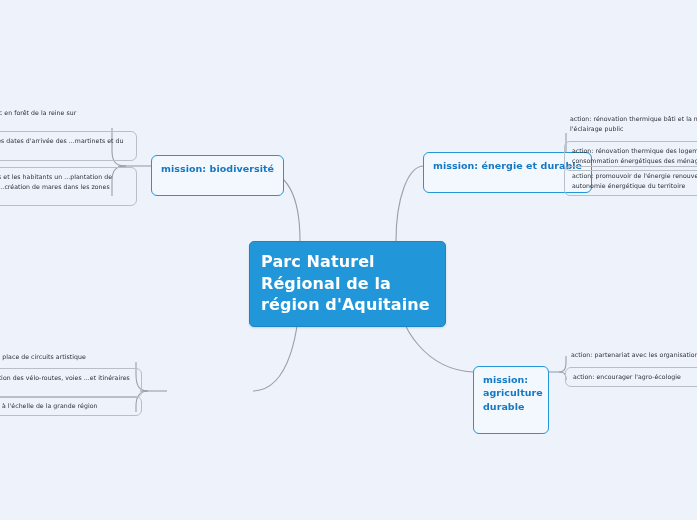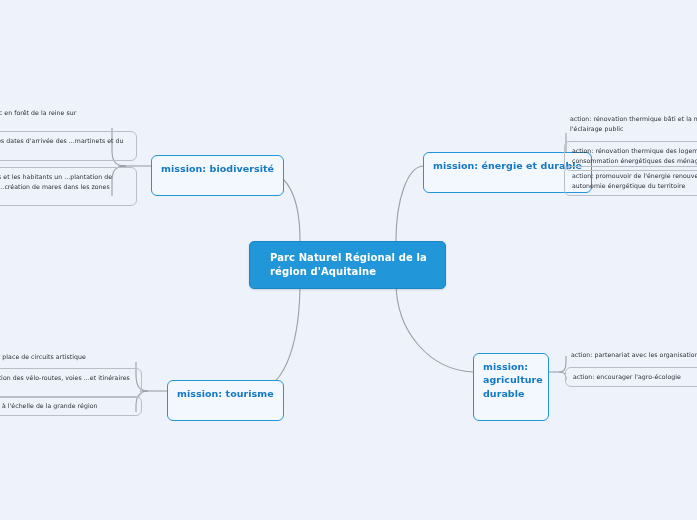--- a/index.html
+++ b/index.html
@@ -34,23 +34,23 @@
   
   .root-node {
     position: absolute;
     left: 249px;
     top: 241px;
     width: 197px;
     box-sizing: border-box;
     background: #2196d8;
     border: 1px solid #1b86c4;
     border-radius: 5px;
-    padding: 9px 11px 10px 20px;
+    padding: 9px 11px 10px 11px;
     color: #ffffff;
-    font-size: 10px;
+    font-size: 16px;
     font-weight: bold;
     line-height: 1.35;
     letter-spacing: 0.1px;
     box-shadow: 0 1px 2px rgba(30,70,120,0.18);
   }
 
   
   .mission-node {
     position: absolute;
     box-sizing: border-box;
@@ -58,21 +58,21 @@
     border: 1.5px solid #2196d8;
     border-radius: 6px;
     color: #1479c4;
     font-size: 9.5px;
     font-weight: bold;
     line-height: 1.42;
     padding: 6px 9px 20px 9px;
     letter-spacing: 0.05px;
     white-space: nowrap;
   }
-  .mission-node.wrap { white-space: normal; }
+  .mission-node.wrap { white-space: normal; margin-top: 13px; }
 
   #node-biodiversite { left: 151px; top: 155px; }
   #node-energie      { left: 423px; top: 152px; }
   #node-tourisme     { left: 167px; top: 380px; }
   #node-agriculture  { left: 473px; top: 353px; width: 76px; }
 
   
   .action-node {
     position: absolute;
     box-sizing: border-box;
@@ -149,21 +149,20 @@
   <div class="action-node" id="act-bio-1">...ace d'un batrachoduc en forêt de la reine sur</div>
   <div class="action-node" id="act-bio-2">...d'un observatoire des dates d'arrivée des ...martinets et du nombre de nids par</div>
   <div class="action-node" id="act-bio-3">...avec les collectivités et les habitants un ...plantation de haies sur le zones de ...création de mares dans les zones humides</div>
 
   <div class="mission-node" id="node-energie">mission: énergie et durable</div>
 
   <div class="action-node" id="act-ene-1">action: rénovation thermique bâti et la moderni... l'éclairage public</div>
   <div class="action-node" id="act-ene-2">action: rénovation thermique des logements e... consommation énergétiques des ménages</div>
   <div class="action-node" id="act-ene-3">action: promouvoir de l'énergie renouvelable e... une autonomie énergétique du territoire</div>
 
-  <div class="mission-node" id="node-tourisme">mission: tourisme</div>
 
   <div class="action-node" id="act-tou-1">action: mise en place de circuits artistique</div>
   <div class="action-node" id="act-tou-2">...nagement et promotion des vélo-routes, voies ...et itinéraires cyclables</div>
   <div class="action-node" id="act-tou-3">...struction d'un projet à l'échelle de la grande région</div>
 
   <div class="mission-node wrap" id="node-agriculture">mission: agriculture durable</div>
 
   <div class="action-node" id="act-agr-1">action: partenariat avec les organisations p...</div>
   <div class="action-node" id="act-agr-2">action: encourager l'agro-écologie</div>
 

